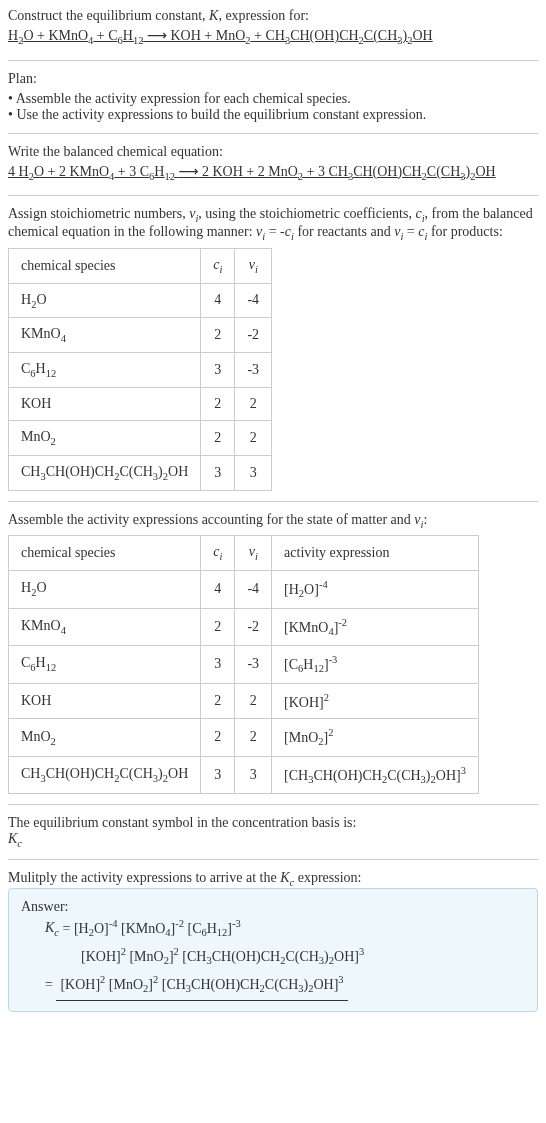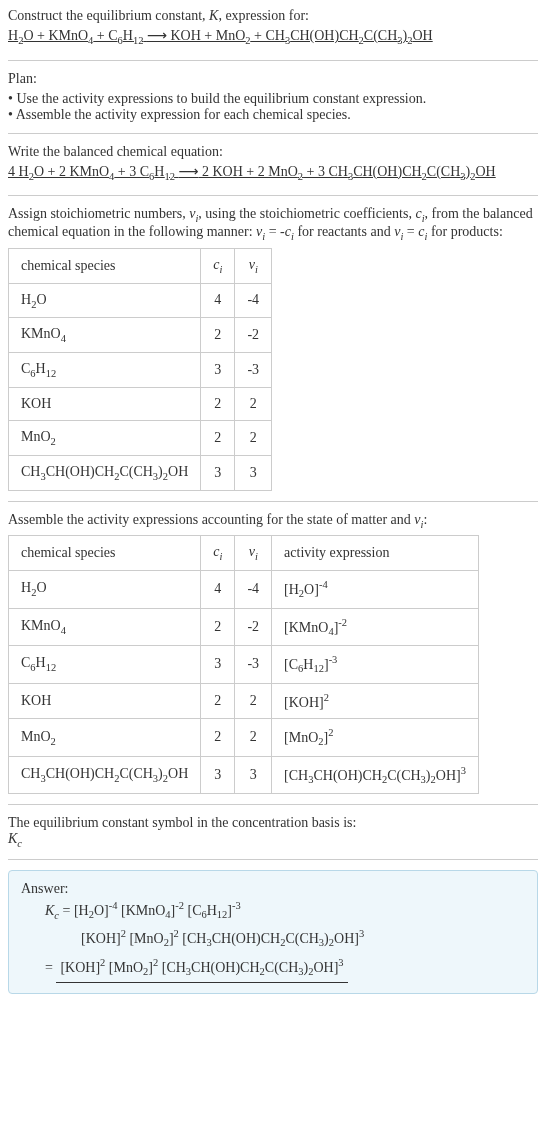--- a/index.html
+++ b/index.html
@@ -47,21 +47,20 @@
     font-weight: normal;
   }
   table.grid td.left, table.grid th.left {
     text-align: left;
   }
   .answer-box {
     background: #eef7fb;
     border: 1px solid #b8d8e8;
     border-radius: 4px;
     padding: 10px 12px;
-    margin-top: 6px;
   }
   .frac {
     display: inline-block;
     vertical-align: middle;
     text-align: center;
   }
   .frac .num {
     display: block;
     border-bottom: 1px solid #333;
     padding: 0 4px;
@@ -88,22 +87,22 @@
   <div class="eq">
     H<sub>2</sub>O + KMnO<sub>4</sub> + C<sub>6</sub>H<sub>12</sub> <span class="arrow">⟶</span> KOH + MnO<sub>2</sub> + CH<sub>3</sub>CH(OH)CH<sub>2</sub>C(CH<sub>3</sub>)<sub>2</sub>OH
   </div>
 </div>
 
 <hr>
 
 <div class="section">
   <div>Plan:</div>
   <ul class="plan">
+    <li>Assemble the activity expression for each chemical species.</li>
     <li>Use the activity expressions to build the equilibrium constant expression.</li>
-    <li>Assemble the activity expression for each chemical species.</li>
   </ul>
 </div>
 
 <hr>
 
 <div class="section">
   <div>Write the balanced chemical equation:</div>
   <div class="eq">
     4 H<sub>2</sub>O + 2 KMnO<sub>4</sub> + 3 C<sub>6</sub>H<sub>12</sub> <span class="arrow">⟶</span> 2 KOH + 2 MnO<sub>2</sub> + 3 CH<sub>3</sub>CH(OH)CH<sub>2</sub>C(CH<sub>3</sub>)<sub>2</sub>OH
   </div>
@@ -213,20 +212,23 @@
 <hr>
 
 <div class="section">
   <div>The equilibrium constant symbol in the concentration basis is:</div>
   <div><span class="italic">K<sub>c</sub></span></div>
 </div>
 
 <hr>
 
 <div class="section">
+  <div>
+    Mulitply the activity expressions to arrive at the <span class="italic">K<sub>c</sub></span> expression:
+  </div>
   <div class="answer-box">
     <div>Answer:</div>
     <div class="kc-line">
       <span class="italic">K<sub>c</sub></span> = [H<sub>2</sub>O]<sup>-4</sup> [KMnO<sub>4</sub>]<sup>-2</sup> [C<sub>6</sub>H<sub>12</sub>]<sup>-3</sup>
     </div>
     <div class="kc-line" style="margin-left:60px">
       [KOH]<sup>2</sup> [MnO<sub>2</sub>]<sup>2</sup> [CH<sub>3</sub>CH(OH)CH<sub>2</sub>C(CH<sub>3</sub>)<sub>2</sub>OH]<sup>3</sup>
     </div>
     <div class="kc-line">
       <span>=</span>

